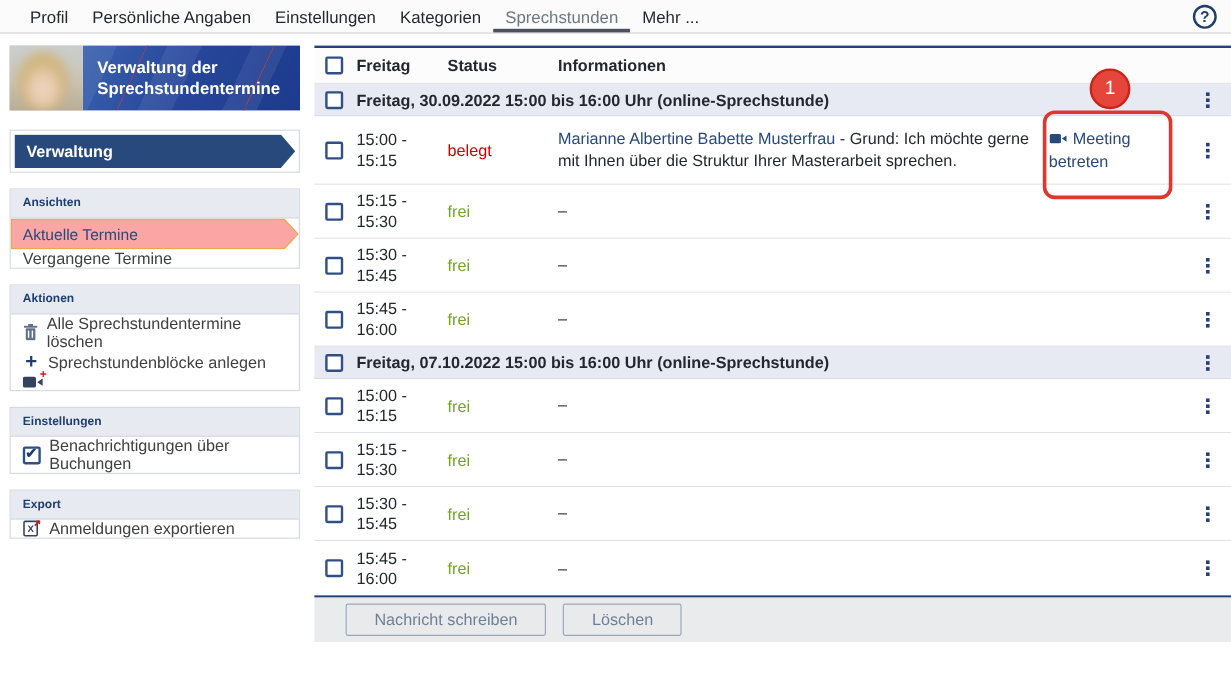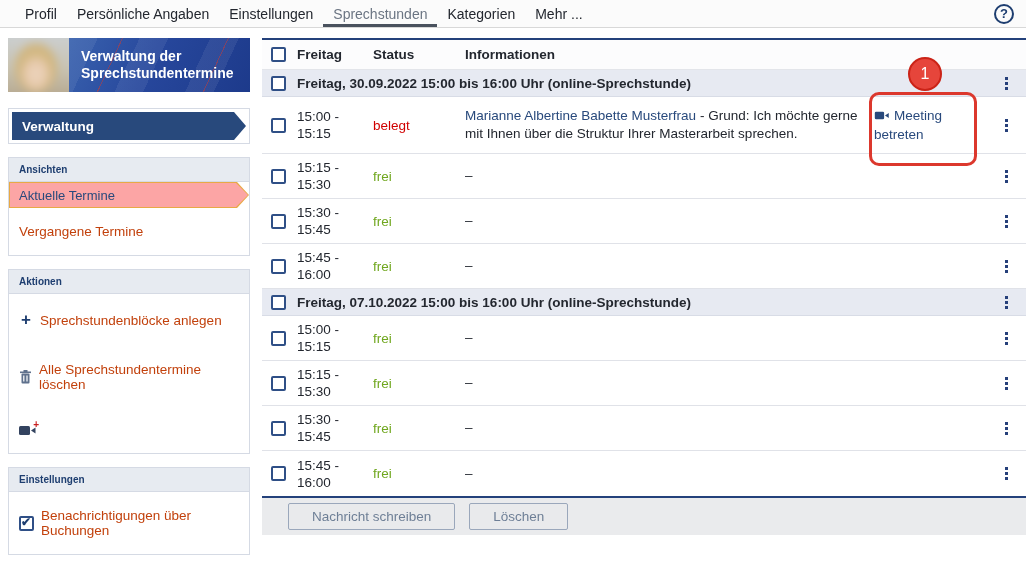--- a/index.html
+++ b/index.html
@@ -30,21 +30,21 @@
         repeating-linear-gradient(115deg, rgba(0,0,0,0) 0 48px, rgba(190,60,60,.55) 48px 49px, rgba(0,0,0,0) 49px 96px),
         repeating-linear-gradient(115deg, rgba(255,255,255,.07) 0 26px, rgba(0,0,0,0) 26px 64px),
         linear-gradient(115deg, #3962ae 0%, #27479c 45%, #1d3a8b 100%); }
   .sb-navbox { margin-top:16px; border:1px solid #d5dae4; padding:3px; background:#fff; }
   .sb-navarrow { height:28px; background:#28497c; color:#fff; font-weight:bold; font-size:13.5px;
       display:flex; align-items:center; padding-left:10px; cursor:pointer;
       clip-path:polygon(0 0, calc(100% - 12px) 0, 100% 50%, calc(100% - 12px) 100%, 0 100%); }
   .widget { margin-top:13px; border:1px solid #d5dae4; background:#fff; }
   .widget-title { background:#e7ebf1; border-bottom:1px solid #d5dae4; color:#1e3e70; font-weight:bold;
       font-size:10px; padding:6px 10px; }
-  .widget-item { font-size:13.5px; color:#c2410c; padding:16px 10px; display:flex; align-items:center; gap:7px; cursor:pointer; }
+  .widget-item { font-size:13.5px; color:#404040; padding:0 10px; display:flex; align-items:center; gap:7px; cursor:pointer; }
   .arrow-wrap { position:relative; height:26px; margin:0; cursor:pointer; }
   .arrow-outer { position:absolute; inset:0; background:#e8a945;
       clip-path:polygon(0 0, calc(100% - 12px) 0, 100% 50%, calc(100% - 12px) 100%, 0 100%); }
   .arrow-inner { position:absolute; inset:1px; background:#fca5a5; color:#28497c; font-size:13px;
       display:flex; align-items:center; padding-left:9px;
       clip-path:polygon(0 0, calc(100% - 12px) 0, 100% 50%, calc(100% - 12px) 100%, 0 100%); }
 
   .plus-icon { color:#1e3e70; font-weight:bold; font-size:17px; width:14px; text-align:center; }
   .plus-icon::before { content:"+"; }
   .icon-svg { flex:0 0 auto; }
@@ -90,22 +90,22 @@
                 background:#e6453b; border:2px solid #cb2317; color:#fff; font-size:16px;
                 display:flex; align-items:center; justify-content:center; pointer-events:none; }
 </style>
 </head>
 <body>
 
 <div class="topnav">
   <div class="topnav-item">Profil</div>
   <div class="topnav-item">Persönliche Angaben</div>
   <div class="topnav-item">Einstellungen</div>
+  <div class="topnav-item">Kategorien</div>
   <div class="topnav-item active">Sprechstunden</div>
-  <div class="topnav-item">Kategorien</div>
   <div class="topnav-item">Mehr ...</div>
   <div class="help-icon"></div>
 </div>
 
 <div class="sidebar">
   <div class="sb-header">
     <div class="sb-avatar">
         <div class="blur"></div>
       </div>
     <div class="sb-title">Verwaltung der Sprechstundentermine</div>
@@ -119,35 +119,35 @@
     <div class="widget-title">Ansichten</div>
     <div class="arrow-wrap">
       <div class="arrow-outer"></div>
       <div class="arrow-inner">Aktuelle Termine</div>
     </div>
     <div class="widget-item">Vergangene Termine</div>
   </div>
 
   <div class="widget">
     <div class="widget-title">Aktionen</div>
-    <div class="widget-item">
-      <span class="plus-icon"></span>
-      <span>Sprechstundenblöcke anlegen</span>
-    </div>
     <div class="widget-item">
       <svg class="icon-svg" width="13" height="14" viewBox="0 0 13 14">
         <rect x="2.5" y="3.5" width="8" height="10" rx="1" fill="#5f718d"></rect>
         <rect x="1" y="1.5" width="11" height="1.6" fill="#5f718d"></rect>
         <rect x="4.5" y="0" width="4" height="2" fill="#5f718d"></rect>
         <rect x="4.2" y="5.5" width="1.2" height="6" fill="#fff"></rect>
         <rect x="7.4" y="5.5" width="1.2" height="6" fill="#fff"></rect>
       </svg>
       <span>Alle Sprechstundentermine löschen</span>
     </div>
     <div class="widget-item">
+      <span class="plus-icon"></span>
+      <span>Sprechstundenblöcke anlegen</span>
+    </div>
+    <div class="widget-item">
       <span class="bbb-wrap">
         <svg class="icon-svg" width="17" height="13" viewBox="0 0 17 13">
           <rect x="0" y="2" width="11" height="9" rx="1.5" fill="#33435f"></rect>
           <polygon points="12,6.5 16.5,3.5 16.5,9.5" fill="#33435f"></polygon>
         </svg>
         <span class="bbb-plus"></span>
       </span>
     </div>
   </div>
 

